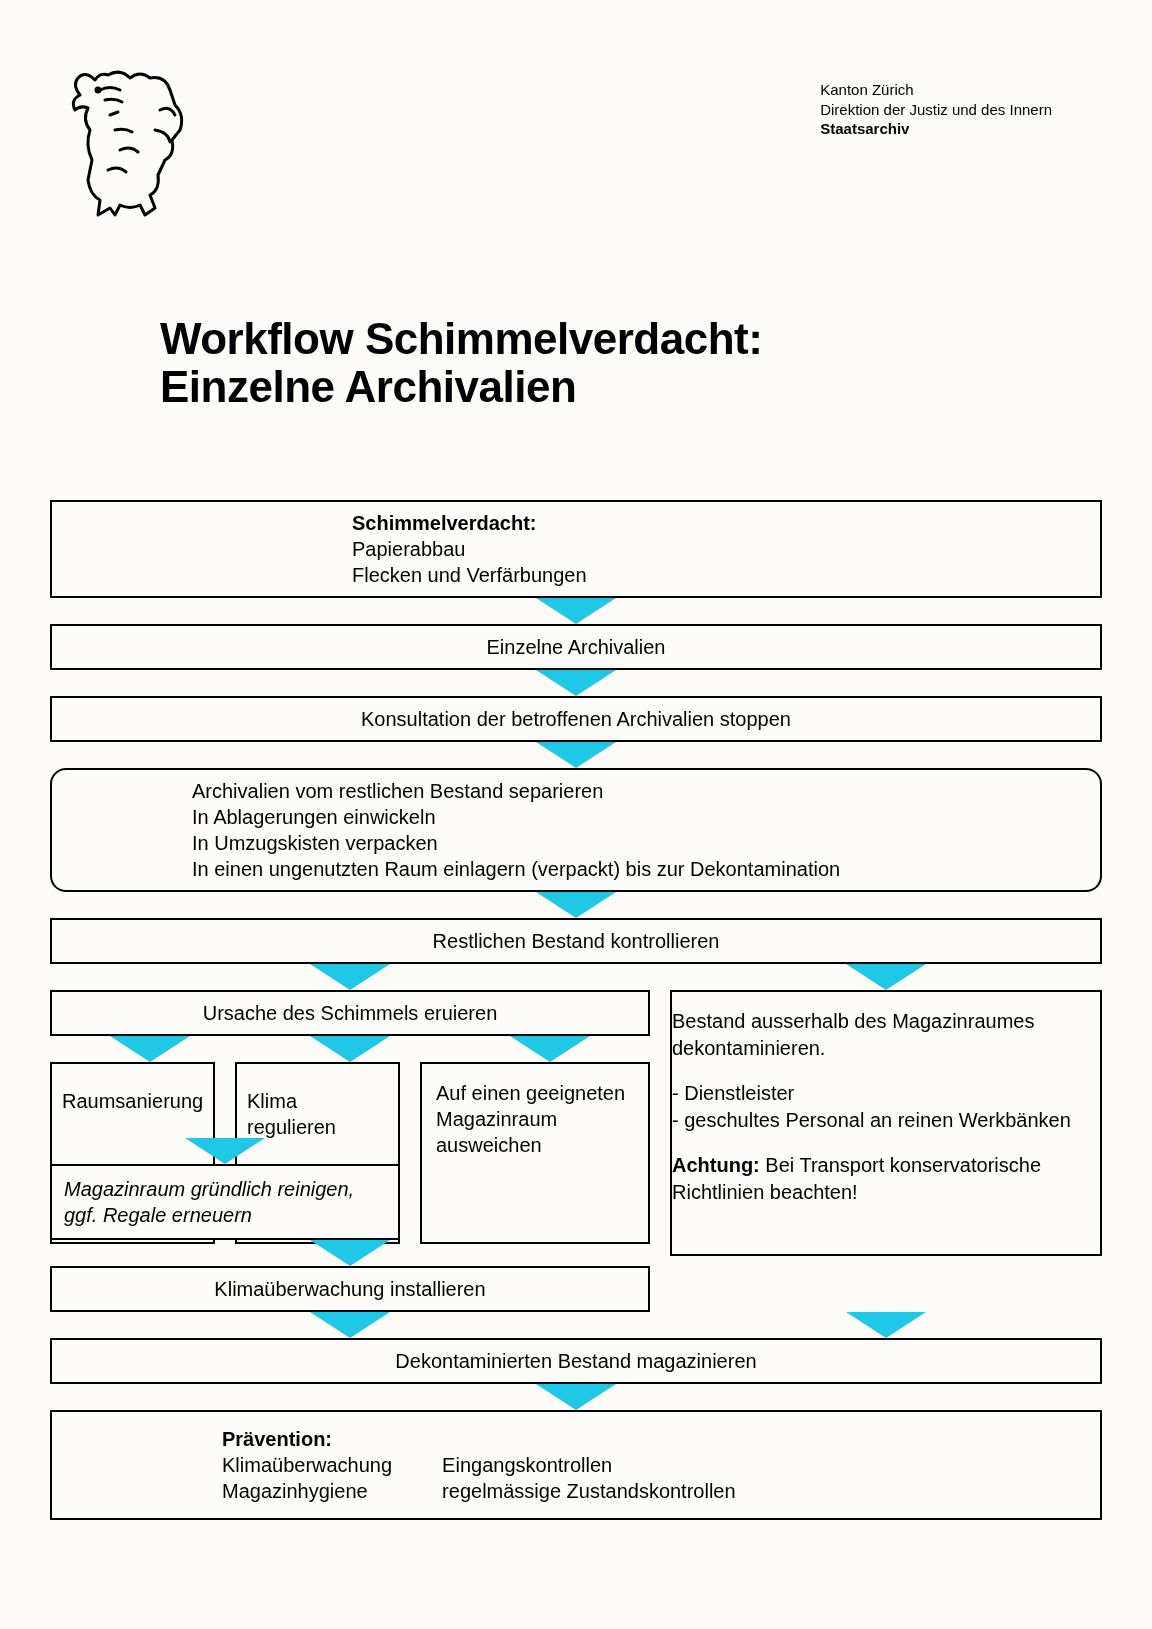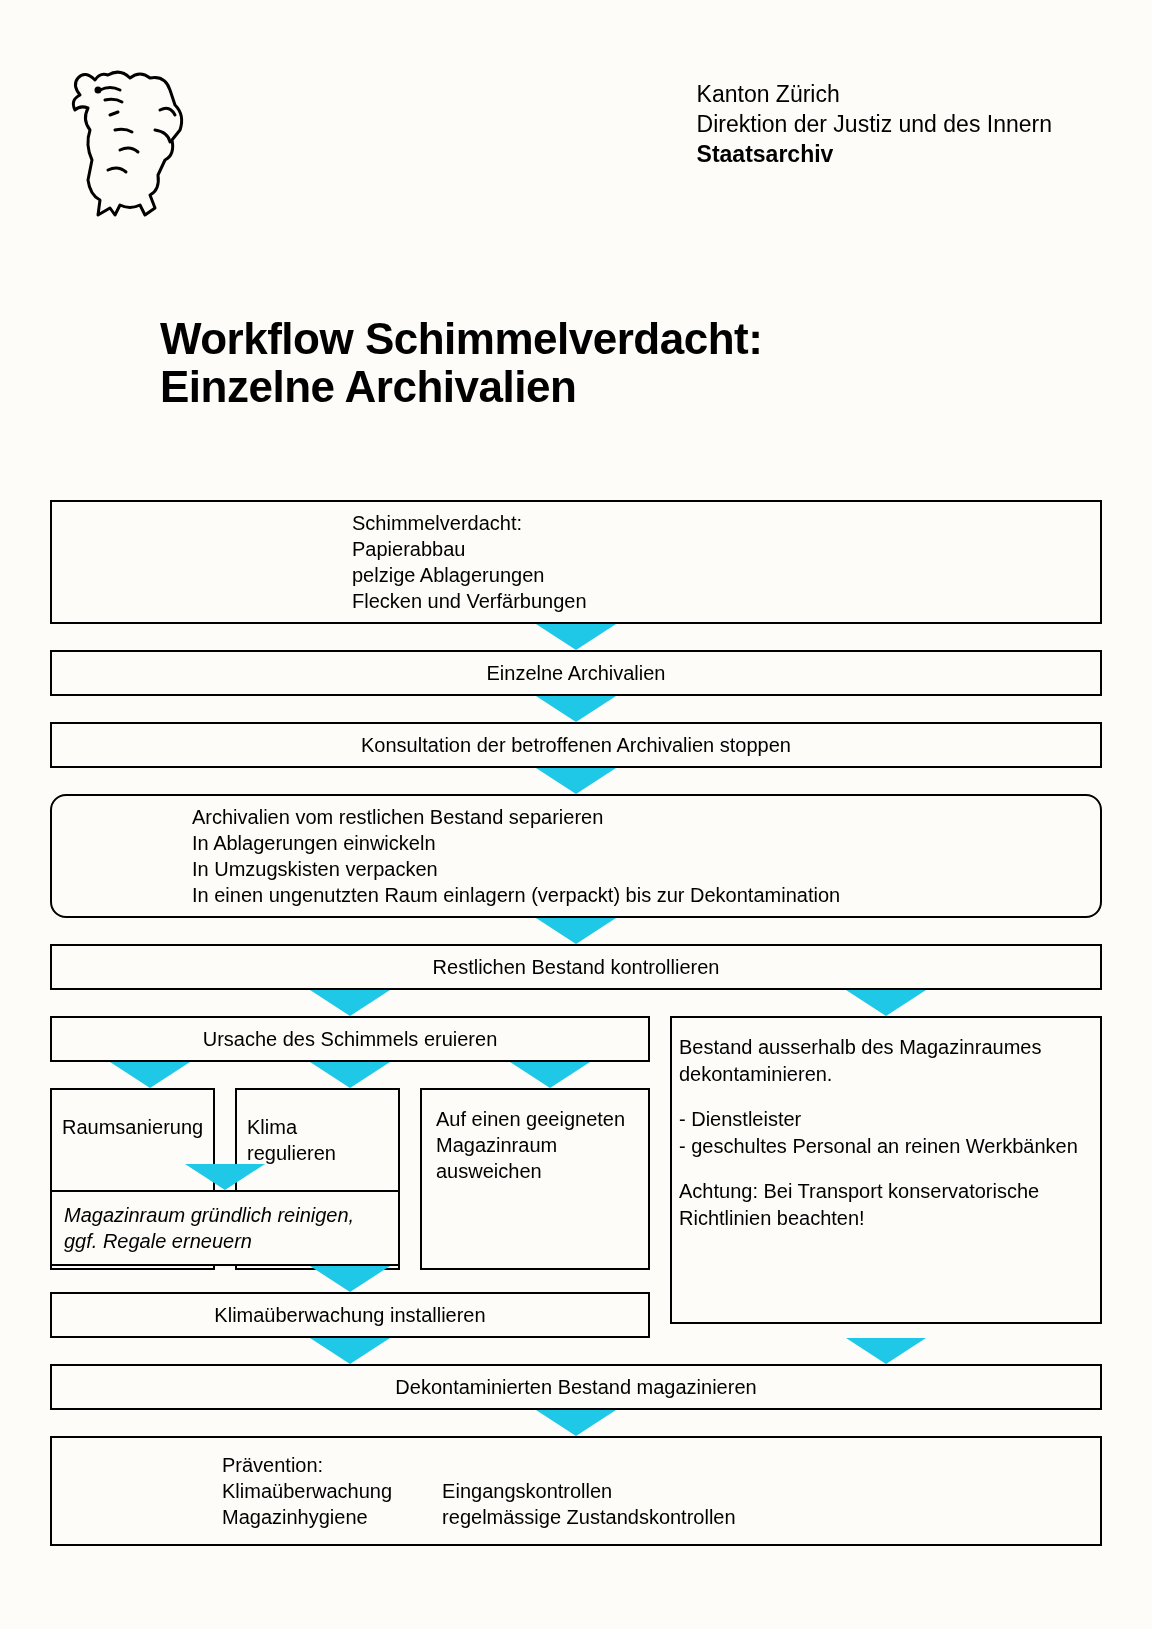--- a/index.html
+++ b/index.html
@@ -8,21 +8,21 @@
     height: 1629px;
     background: #fdfcf8;
     font-family: Arial, Helvetica, sans-serif;
     color: #000;
     position: relative;
   }
   .header-block {
     position: absolute;
     top: 80px;
     right: 100px;
-    font-size: 23px;
+    font-size: 15px;
     line-height: 1.3;
   }
   .header-block .bold { font-weight: 900; }
   .logo {
     position: absolute;
     top: 60px;
     left: 60px;
     width: 130px;
     height: 160px;
   }
@@ -42,21 +42,21 @@
     width: 1052px;
   }
   .box {
     border: 2px solid #000;
     background: #fdfcf8;
     font-size: 20px;
     line-height: 1.3;
     padding: 8px 12px;
   }
   .box.center { text-align: center; }
-  .box .heading { font-weight: 400; }
+  .box .heading { font-weight: 700; }
   .arrow {
     width: 0;
     height: 0;
     border-left: 40px solid transparent;
     border-right: 40px solid transparent;
     border-top: 26px solid #20c8e8;
     margin: 0 auto;
   }
   .arrow-row {
     display: flex;
@@ -94,21 +94,20 @@
 <div class="title">
   <div>Workflow Schimmelverdacht:</div>
   <div>Einzelne Archivalien</div>
 </div>
 
 <div class="flow">
 
   <div class="box full indent2">
     <div class="heading">Schimmelverdacht:</div>
     <div>Papierabbau</div>
-    <div>pelzige Ablagerungen</div>
     <div>Flecken und Verfärbungen</div>
   </div>
   <div class="arrow"></div>
 
   <div class="box full center">
     <span>Einzelne Archivalien</span>
   </div>
   <div class="arrow"></div>
 
   <div class="box full center">
@@ -170,21 +169,21 @@
           <div>ggf. Regale erneuern</div>
         </div>
       </div>
       <div class="arrow"></div>
       <div class="box center">
         <span>Klimaüberwachung installieren</span>
       </div>
     </div>
 
     <div class="col" style="flex:1;">
-      <div class="box" style="height:308px; padding:16px 7px; line-height:1.35;">
+      <div class="box" style="height:266px; padding:16px 0; line-height:1.35;">
         <div>Bestand ausserhalb des Magazinraumes dekontaminieren.</div>
         <div style="height:18px;"></div>
         <div>- Dienstleister</div>
         <div>- geschultes Personal an reinen Werkbänken</div>
         <div style="height:18px;"></div>
         <div>
           <span class="heading">Achtung:</span>
           <span>Bei Transport konservatorische Richtlinien beachten!</span>
         </div>
       </div>

